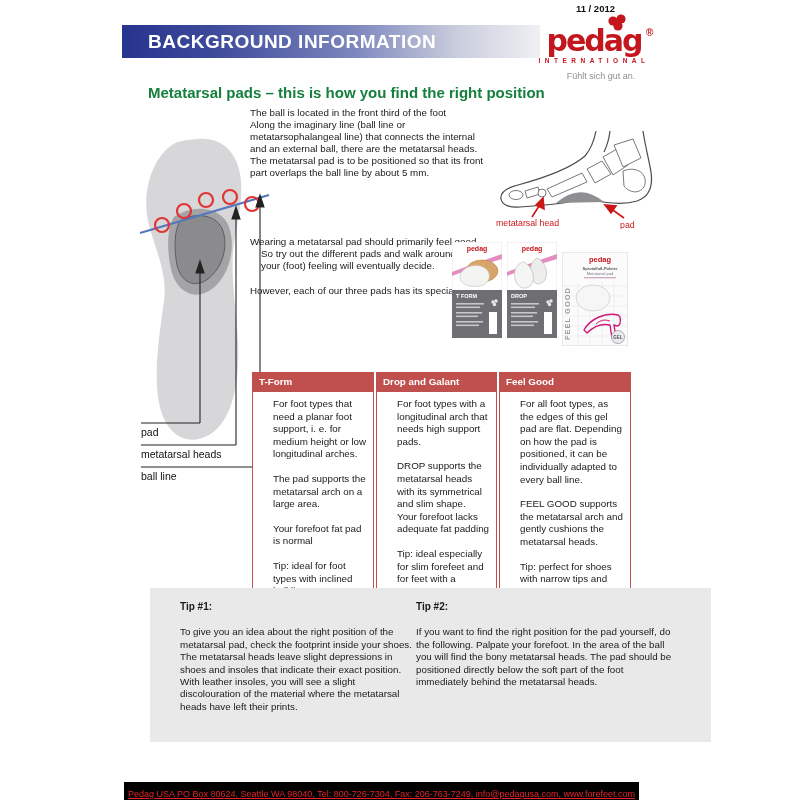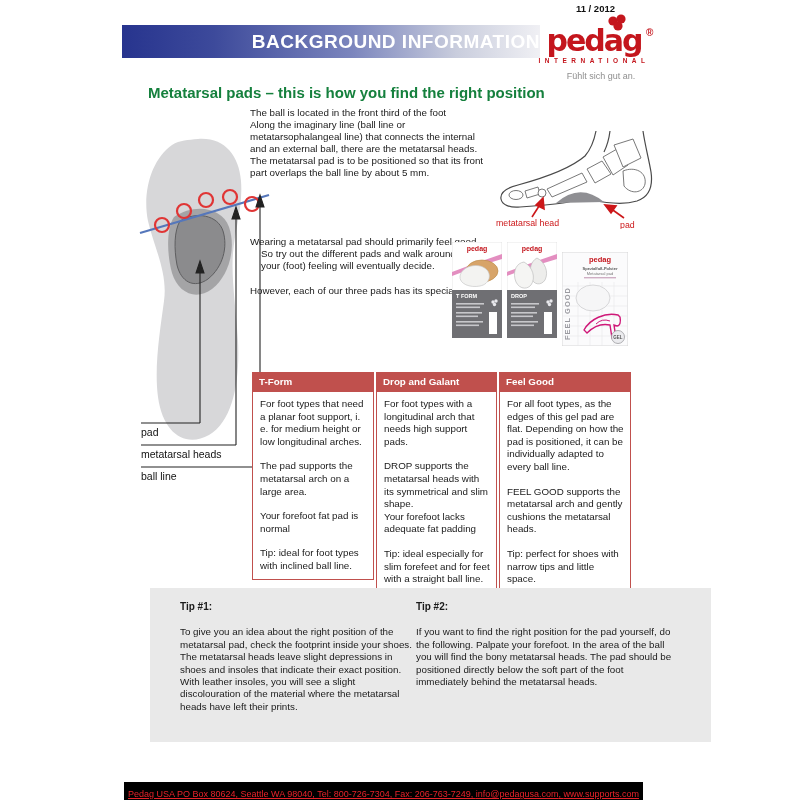--- a/index.html
+++ b/index.html
@@ -5,21 +5,21 @@
   * { margin:0; padding:0; box-sizing:border-box; }
   html,body { background:#fff; }
   body { font-family:"Liberation Sans", sans-serif; color:#1a1a1a; }
   .page { position:relative; width:800px; height:800px; background:#ffffff; overflow:hidden; }
 
   .issue { position:absolute; top:3px; left:500px; width:115px; text-align:right;
            font-size:9.5px; font-weight:bold; color:#111; }
 
   .headerbar { position:absolute; left:122px; top:25px; width:418px; height:33px;
                background:linear-gradient(90deg,#27348e 0%,#3d4a9b 22%,#7b85bd 55%,#c9cddd 80%,#f0f0f4 100%);
-               display:flex; align-items:center;justify-content:flex-end; }
+               display:flex; align-items:center; }
   .headerbar span { color:#fff; font-weight:bold; font-size:19px; letter-spacing:.5px; padding-left:26px; }
 
   .logoblock { position:absolute; left:536px; top:14px; width:130px; text-align:center; }
   .logoblock .tagline { font-size:9px; color:#8f8f8f; margin-top:1px; text-align:center; }
 
   .pagetitle { position:absolute; left:148px; top:84px; font-size:15px; font-weight:bold; color:#15803d; }
 
   .intro { position:absolute; left:250px; top:107px; width:238px;
            font-size:9.8px; line-height:12.1px; white-space:pre-line; }
 
@@ -34,21 +34,21 @@
   .products { position:absolute; left:452px; top:240px; width:180px; height:110px; }
   .pkg { position:absolute; }
 
   .cmp-table { position:absolute; left:252px; top:372px; width:379px; display:flex; gap:2px;justify-content:center; }
   .cmp-col { display:flex; flex-direction:column; }
   .cmp-col.c1 { width:122px; } .cmp-col.c2 { width:121px; } .cmp-col.c3 { width:132px; }
   .cmp-head { background:#c0504d; color:#fff; font-weight:bold; font-size:9.8px;
               height:20px; line-height:20px; padding-left:7px; }
   .cmp-body { border:1px solid #c0504d; border-top:none; background:#fff; min-height:184px;
               padding:6px 6px 6px 7px; font-size:9.8px; line-height:12.6px; }
-  .cmp-body p { margin:0 0 12px 0; white-space:pre-line; }
+  .cmp-body p { margin:0 0 12px 13px; white-space:pre-line; }
   .cmp-body p:last-child { margin-bottom:0; }
 
   .tipsbox { position:absolute; left:122px; top:588px; width:561px; height:154px; background:#e9e9e9;margin-left:28px; }
   .tip { position:absolute; top:13px; font-size:9.8px; line-height:12.4px; }
   .tip h4 { font-size:10px; font-weight:bold; margin-bottom:13px; }
   .tip.t1 { left:30px;  width:236px; }
   .tip.t2 { left:266px; width:256px; }
 
   .footerbar { position:absolute; left:124px; top:782px; background:#000;
                padding:1px 4px 2px 4px; white-space:nowrap; }
@@ -265,16 +265,16 @@
       <h4>Tip #1:</h4>
       <div>To give you an idea about the right position of the metatarsal pad, check the footprint inside your shoes. The metatarsal heads leave slight depressions in shoes and insoles that indicate their exact position. With leather insoles, you will see a slight discolouration of the material where the metatarsal heads have left their prints.</div>
     </div>
     <div class="tip t2">
       <h4>Tip #2:</h4>
       <div>If you want to find the right position for the pad yourself, do the following. Palpate your forefoot. In the area of the ball you will find the bony metatarsal heads. The pad should be positioned directly below the soft part of the foot immediately behind the metatarsal heads.</div>
     </div>
   </div>
 
   <div class="footerbar">
-    <span>Pedag USA PO Box 80624, Seattle WA 98040, Tel: 800-726-7304, Fax: 206-763-7249, </span><a href="#">info@pedagusa.com</a><span>, </span><a href="#">www.supports.com</a>
+    <span>Pedag USA PO Box 80624, Seattle WA 98040, Tel: 800-726-7304, Fax: 206-763-7249, </span><a href="#">info@pedagusa.com</a><span>, </span><a href="#">www.forefeet.com</a>
   </div>
 
 </div>
 
 </body></html>

